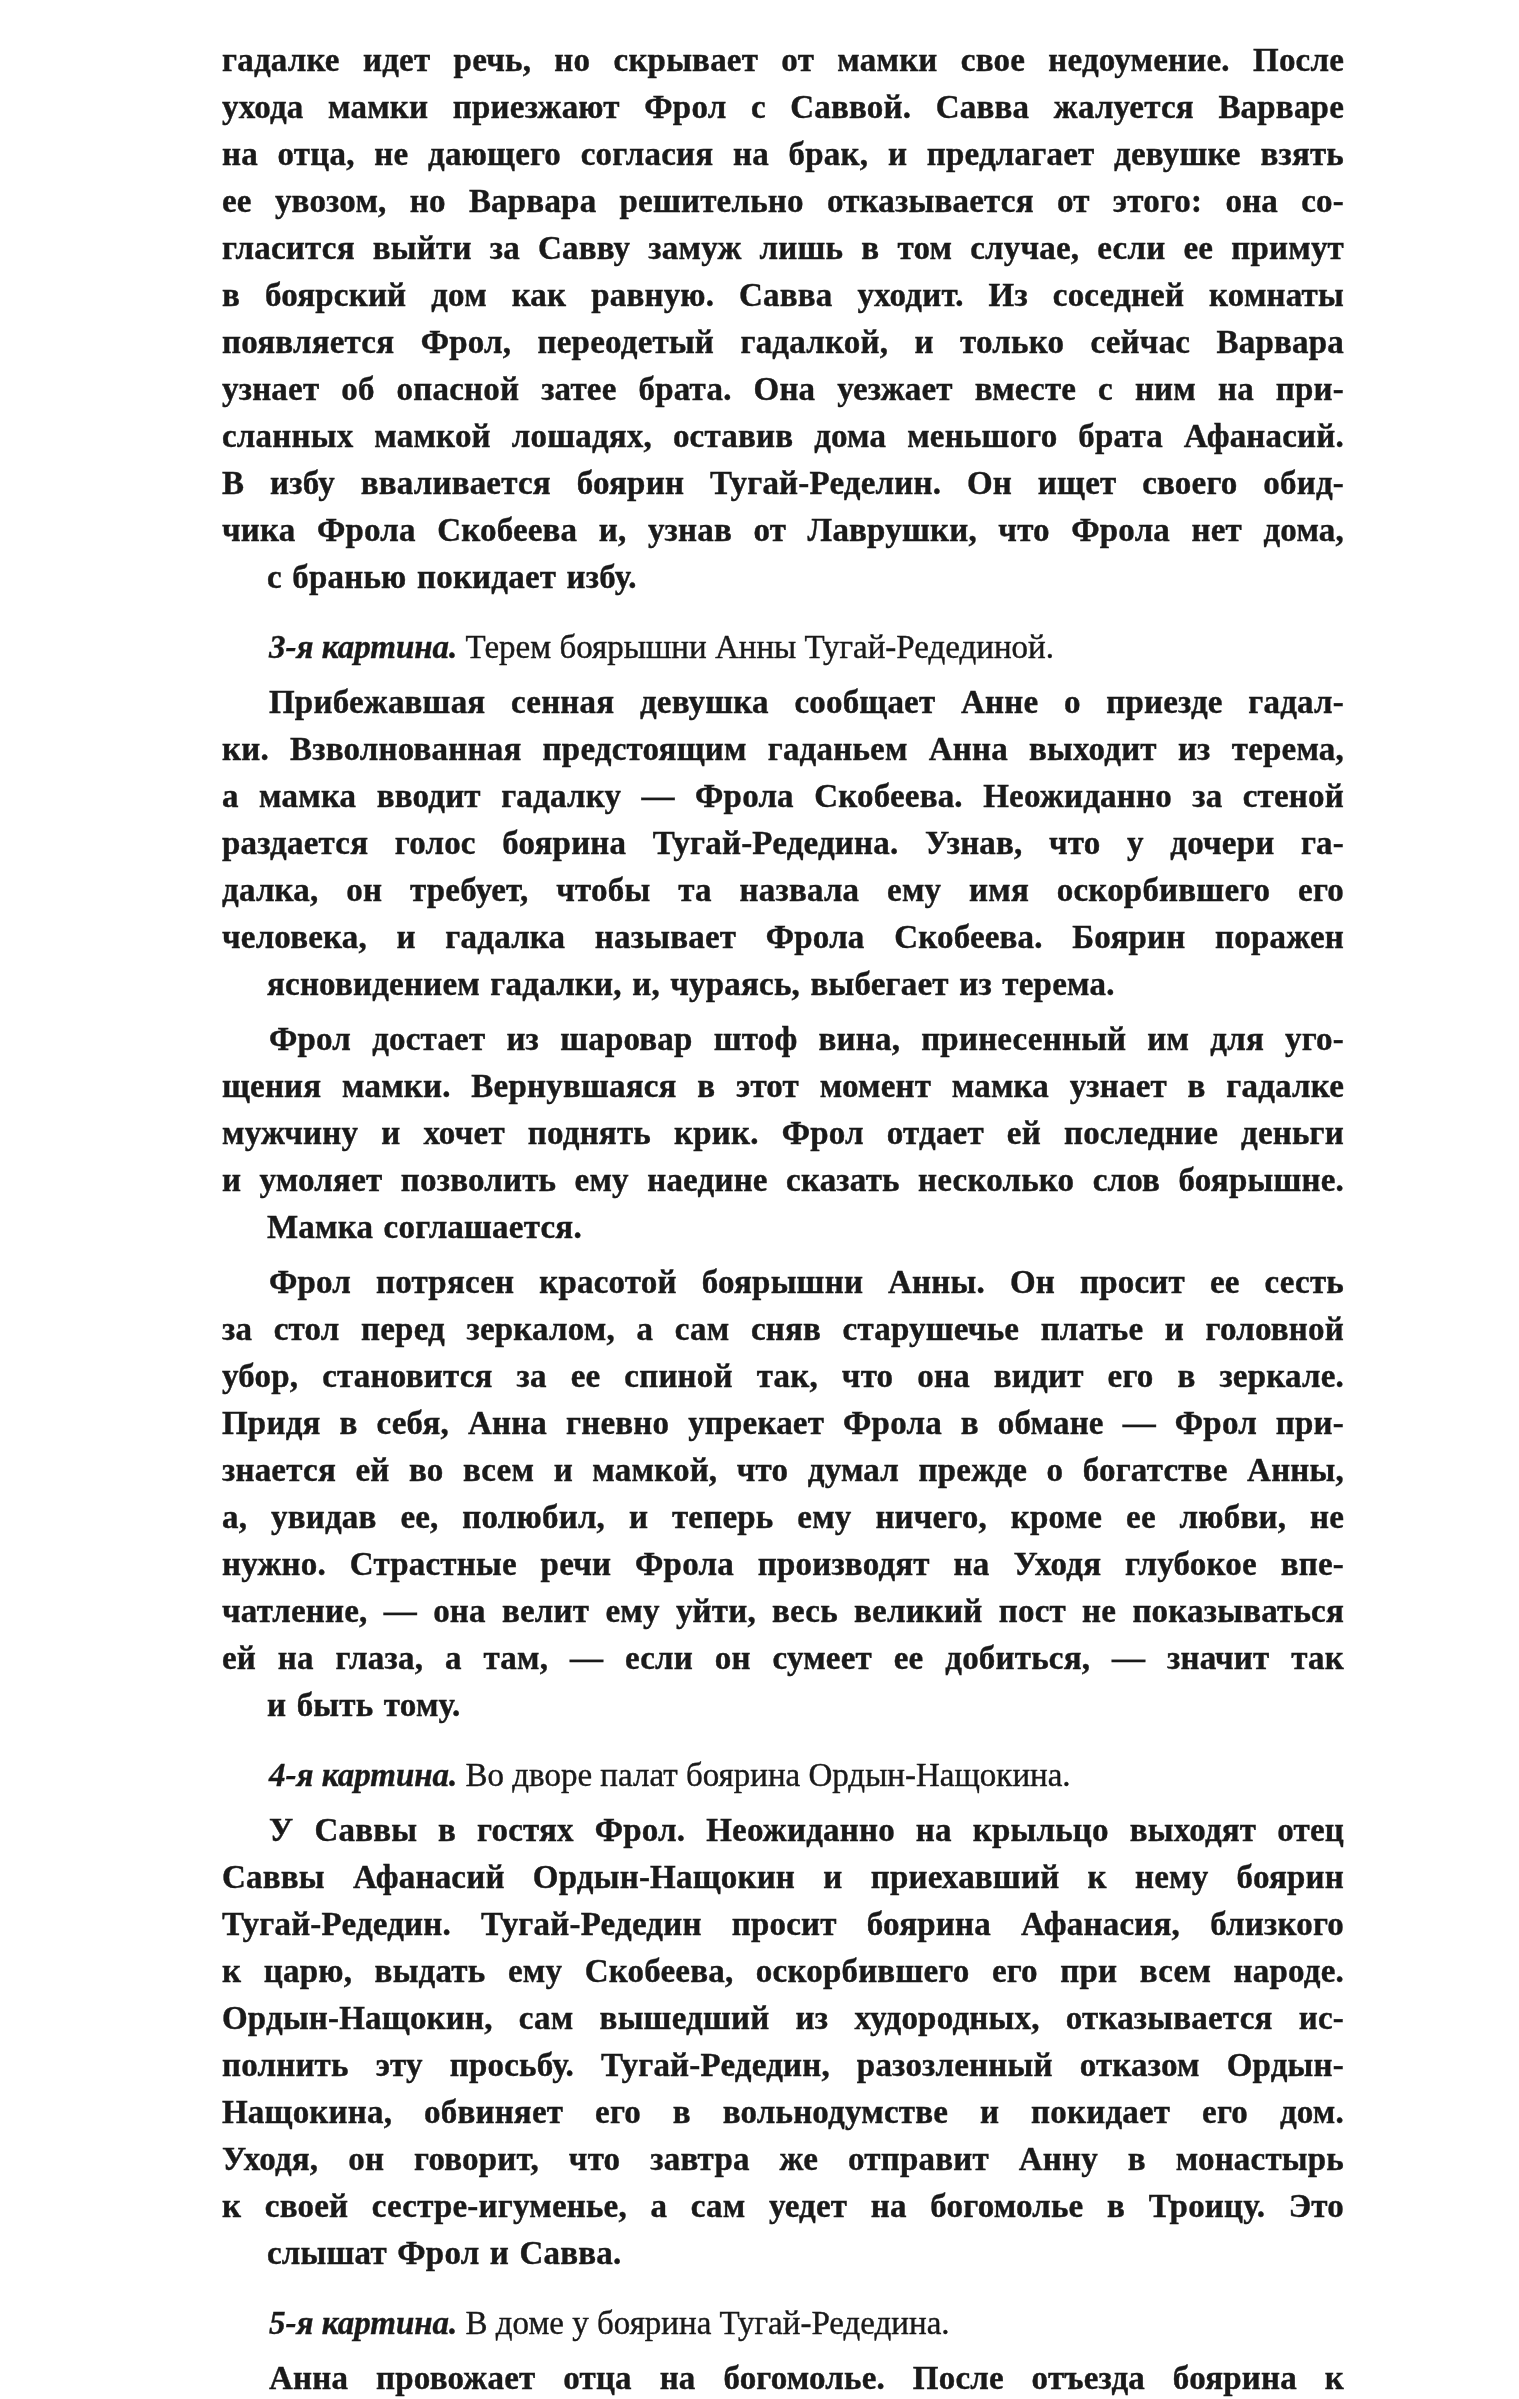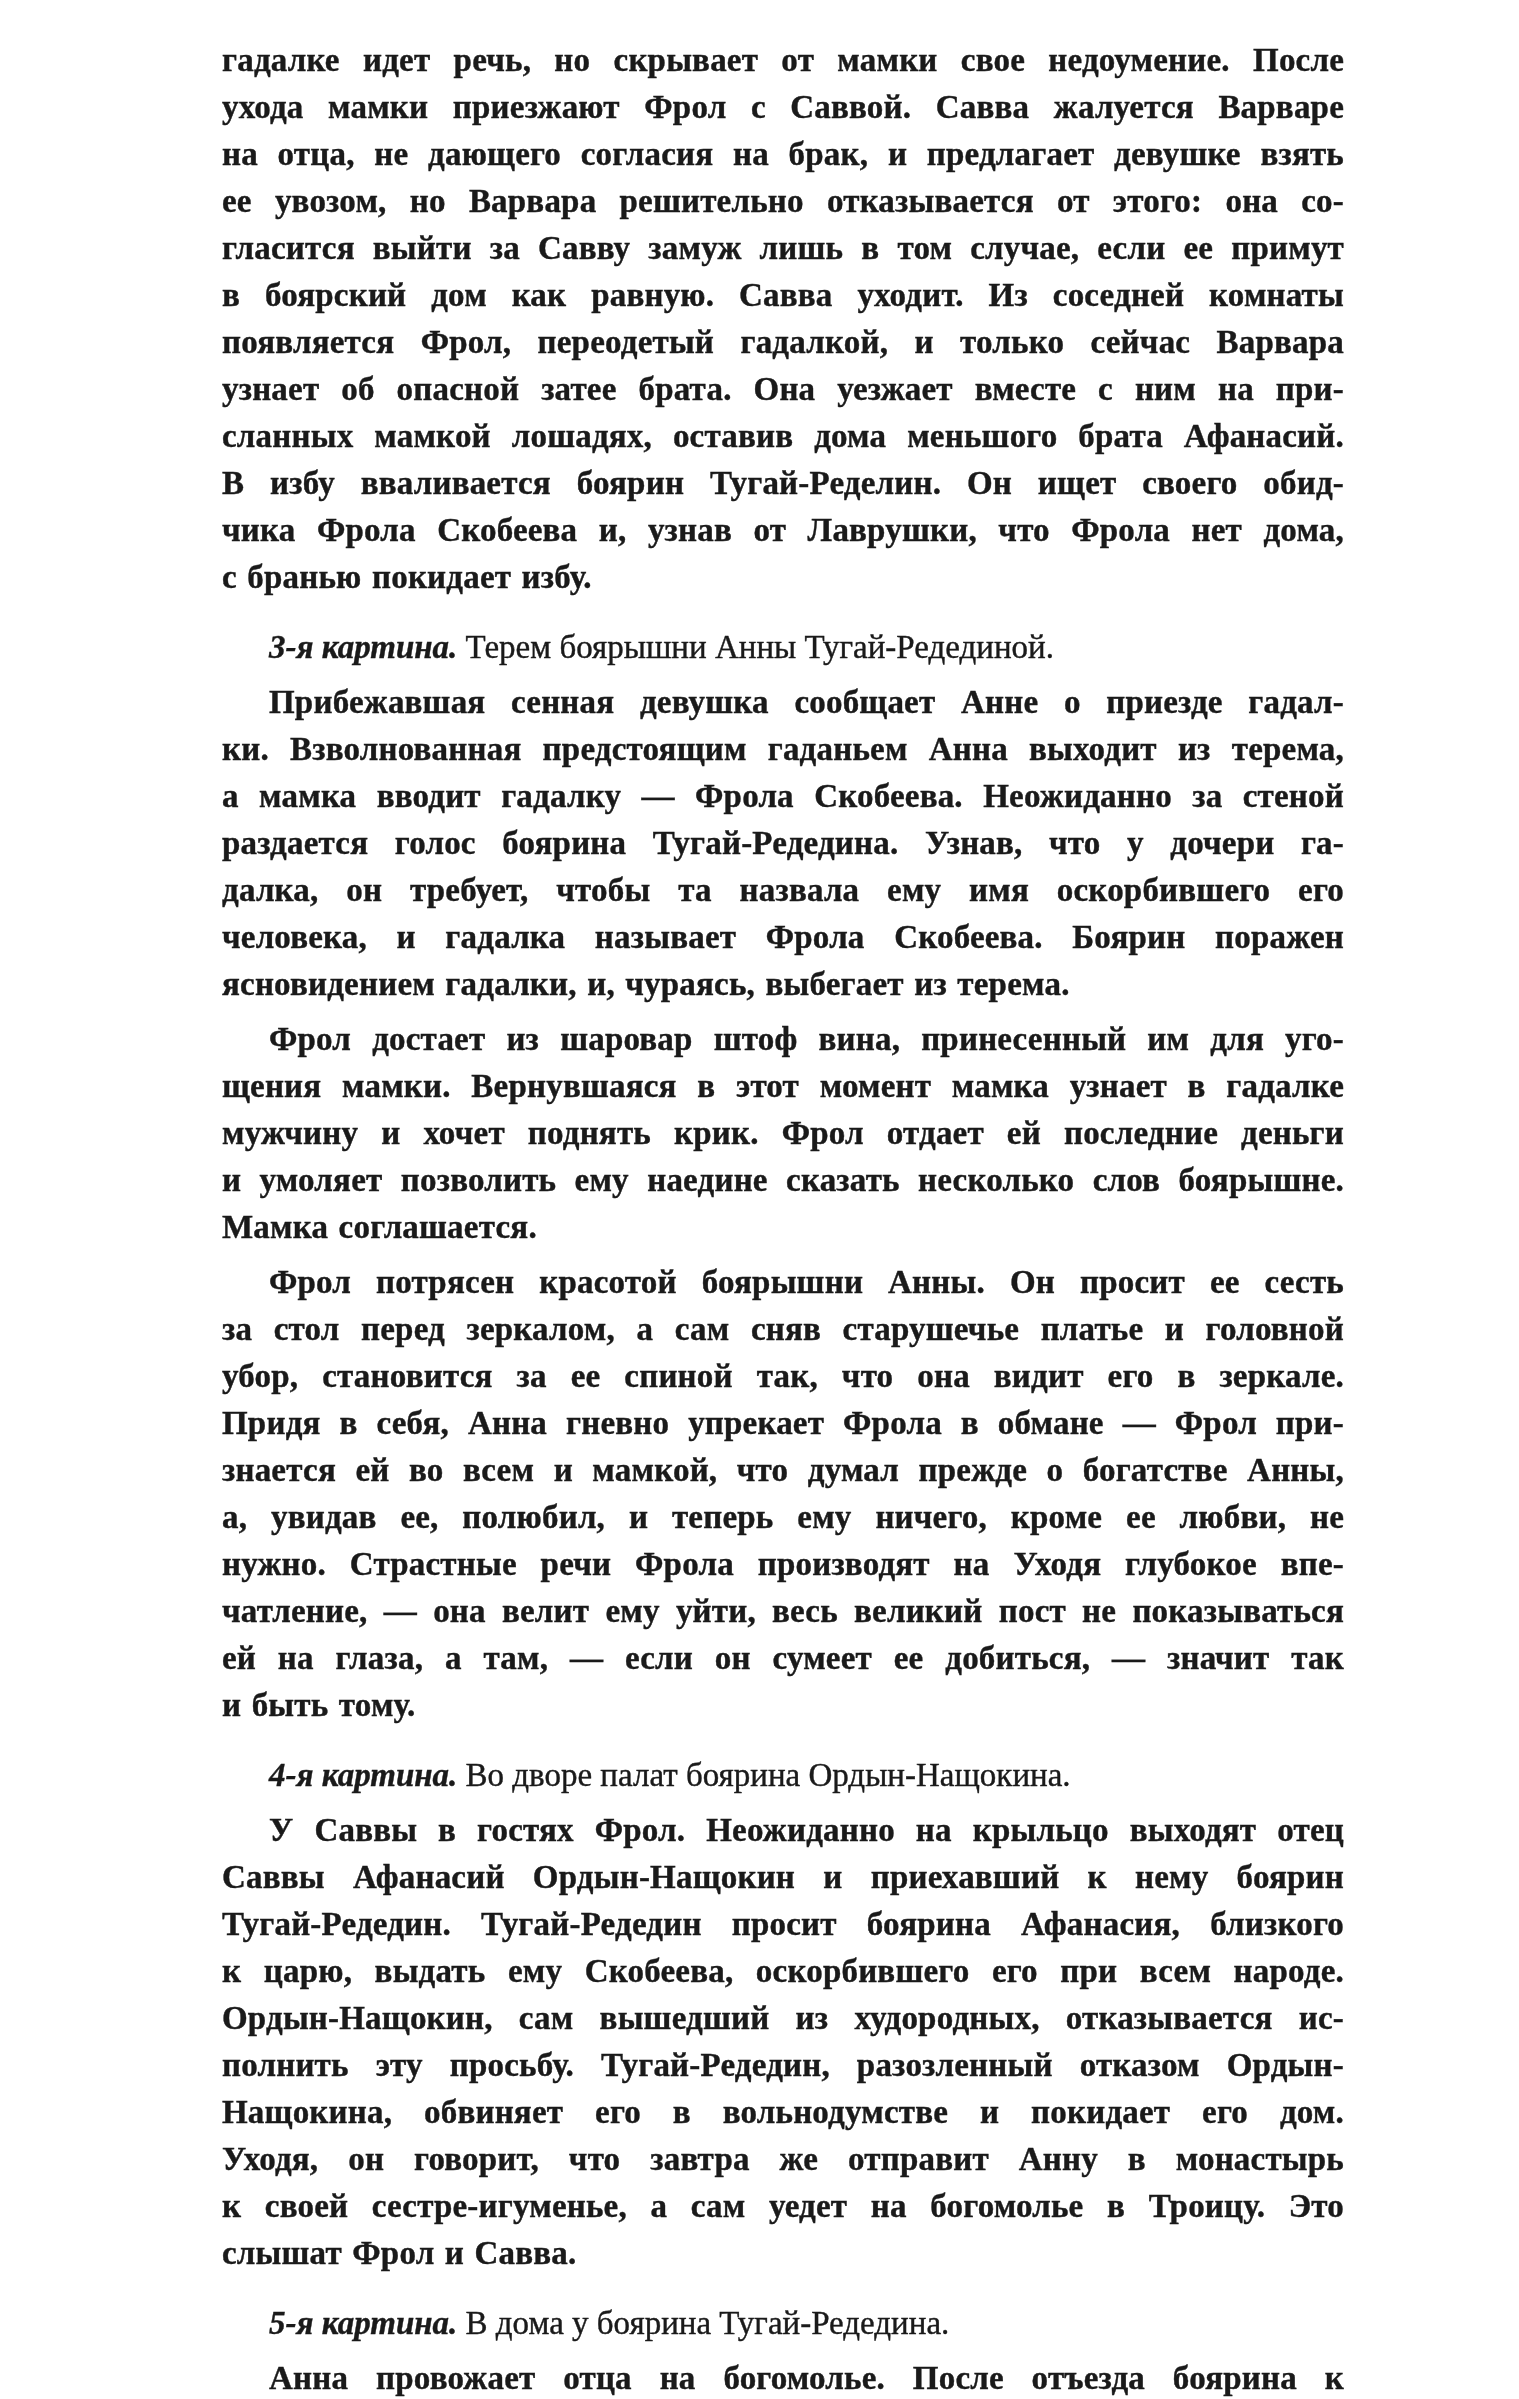--- a/index.html
+++ b/index.html
@@ -29,20 +29,21 @@
     white-space: nowrap;
     text-align: justify;
     text-align-last: justify;
     letter-spacing: 0.2px;
     word-spacing: 2px;
     font-weight: 700;
     -webkit-text-stroke: 0.4px #1a1a1a;
   }
   .line.last {
     text-align-last: left;
+    margin-left: 45px;
   }
   .line.indent {
     padding-left: 47px;
   }
   .scene {
     display: block;
     font-size: 33px;
     line-height: 47px;
     height: 47px;
     padding-left: 47px;
@@ -140,21 +141,21 @@
     <span class="line">Нащокина, обвиняет его в вольнодумстве и покидает его дом.</span>
     <span class="line">Уходя, он говорит, что завтра же отправит Анну в монастырь</span>
     <span class="line">к своей сестре-игуменье, а сам уедет на богомолье в Троицу. Это</span>
     <span class="line last">слышат Фрол и Савва.</span>
   </div>
 
   <div class="gap"></div>
 
   <div class="scene">
     <span class="num">5-я картина.</span>
-    <span>В дома у боярина Тугай-Редедина.</span>
+    <span>В доме у боярина Тугай-Редедина.</span>
   </div>
 
   <div class="gap-sm"></div>
 
   <div class="block">
     <span class="line indent">Анна провожает отца на богомолье. После отъезда боярина к</span>
 
   </div>
 
 </div>

